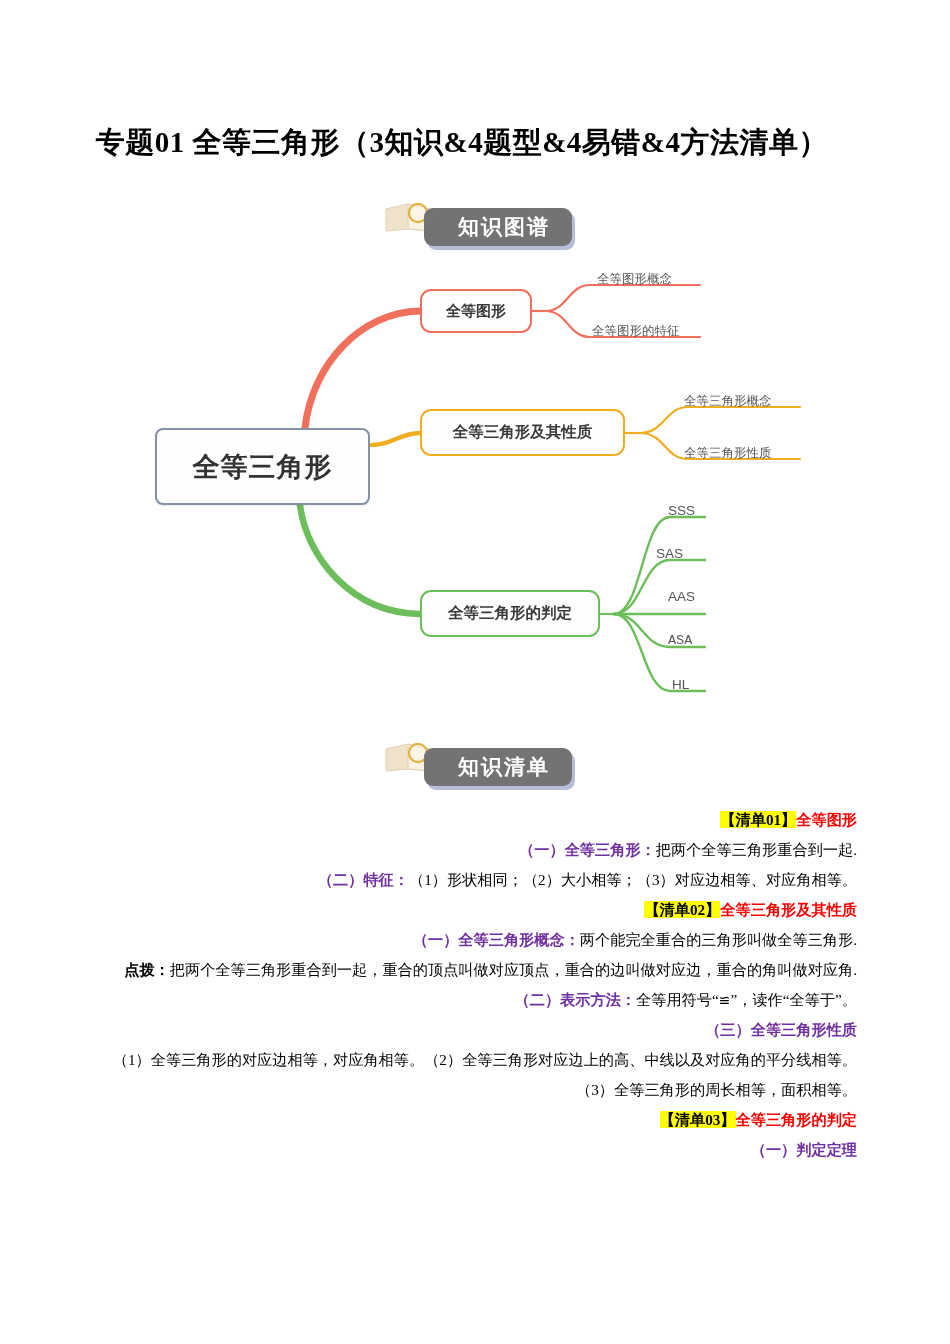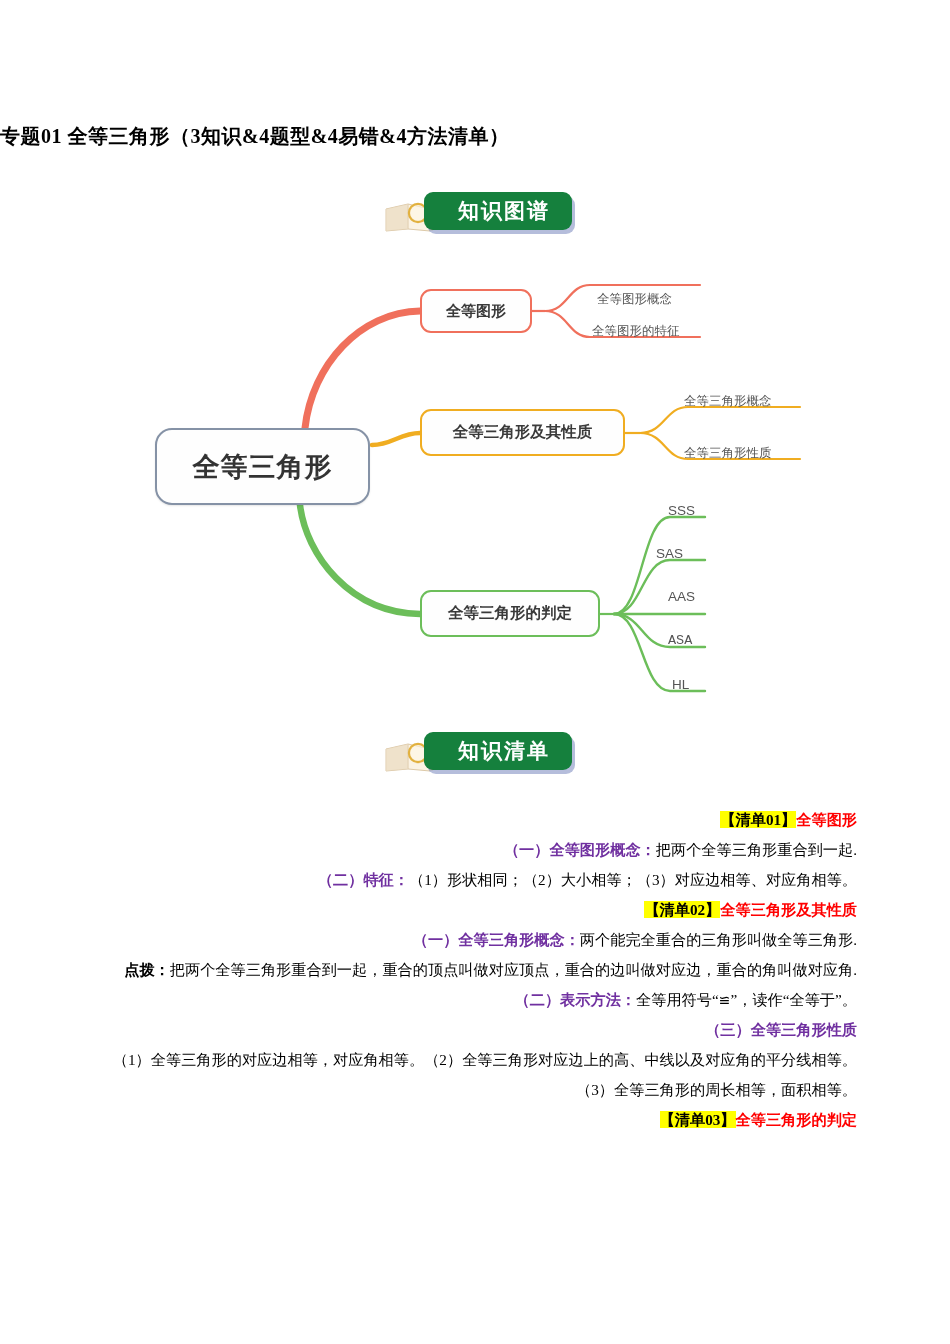--- a/index.html
+++ b/index.html
@@ -5,30 +5,30 @@
   html,body{margin:0;padding:0;}
   body{
     width:950px;height:1344px;background:#ffffff;
     font-family:"Liberation Serif","DejaVu Serif",serif;
     color:#000;overflow:hidden;position:relative;
   }
   .page{position:relative;width:950px;height:1344px;}
 
   
   .doc-title{
-    position:absolute;left:0;top:123px;width:828px;text-align:left;
+    position:absolute;left:0;top:123px;width:828px;text-align:right;
     font-family:"Liberation Serif","DejaVu Serif",serif;
-    font-weight:bold;font-size:20px;letter-spacing:.5px;color:#000;
+    font-weight:bold;font-size:29px;letter-spacing:.5px;color:#000;
   }
 
   
   .badge{position:absolute;height:46px;}
   .badge-pill{
-    position:absolute;left:42px;top:2px;height:38px;
-    background:#15803d;border-radius:9px 9px 9px 9px;
+    position:absolute;left:42px;top:18px;height:38px;
+    background:#737373;border-radius:9px 9px 9px 9px;
     box-shadow:3px 4px 0 rgba(120,135,190,.55);
     display:flex;align-items:center;justify-content:center;
     padding:0 22px 0 34px;
   }
   .badge-pill span{
     color:#fff;font-family:"Liberation Sans","DejaVu Sans",sans-serif;
     font-weight:bold;font-size:21px;letter-spacing:2px;
   }
   .badge-icon{position:absolute;left:0;top:8px;width:62px;height:36px;}
 
@@ -36,21 +36,21 @@
   .mindmap{position:absolute;left:0;top:255px;width:950px;height:460px;}
   .mm-svg{position:absolute;left:0;top:0;}
   .node{
     position:absolute;background:#fefefe;border-radius:11px;
     display:flex;align-items:center;justify-content:center;
     font-family:"Liberation Sans","DejaVu Sans",sans-serif;
     font-weight:bold;color:#3a3a3a;box-sizing:border-box;
   }
   .node-root{
     left:155px;top:173px;width:215px;height:77px;
-    border:2.5px solid #8592a6;border-radius:17px;
+    border:2.5px solid #8592a6;border-radius:8px;
     font-size:27px;letter-spacing:1px;color:#333;
     box-shadow:0 1px 2px rgba(0,0,0,.10);
   }
   .node-red{left:420px;top:34px;width:112px;height:44px;border:2.2px solid #f0705c;font-size:15px;}
   .node-yellow{left:420px;top:154px;width:205px;height:47px;border:2.2px solid #f0ad21;font-size:15.5px;}
   .node-green{left:420px;top:335px;width:180px;height:47px;border:2.2px solid #6cbe5a;font-size:15.5px;}
 
   .leaf{
     position:absolute;font-family:"Liberation Sans","DejaVu Sans",sans-serif;
     font-size:12.5px;color:#555;white-space:nowrap;
@@ -116,21 +116,21 @@
       <path d="M614,359 L705,359" fill="none" stroke="#6cbe5a" stroke-width="2.4" stroke-linecap="round"></path>
       <path d="M614,359 C642,359 642,392 670,392 L705,392" fill="none" stroke="#6cbe5a" stroke-width="2.4" stroke-linecap="round"></path>
       <path d="M614,359 C642,359 642,436 670,436 L705,436" fill="none" stroke="#6cbe5a" stroke-width="2.4" stroke-linecap="round"></path>
     </svg>
 
     <div class="node node-root">全等三角形</div>
     <div class="node node-red">全等图形</div>
     <div class="node node-yellow">全等三角形及其性质</div>
     <div class="node node-green">全等三角形的判定</div>
 
-    <div class="leaf" style="left:597px;top:16px;margin-top:20px;">全等图形概念</div>
+    <div class="leaf" style="left:597px;top:16px;">全等图形概念</div>
     <div class="leaf" style="left:592px;top:68px;">全等图形的特征</div>
 
     <div class="leaf" style="left:684px;top:138px;">全等三角形概念</div>
     <div class="leaf" style="left:684px;top:190px;">全等三角形性质</div>
 
     <div class="leaf leaf-en" style="left:668px;top:248px;">SSS</div>
     <div class="leaf leaf-en" style="left:656px;top:291px;">SAS</div>
     <div class="leaf leaf-en" style="left:668px;top:334px;">AAS</div>
     <div class="leaf leaf-en" style="left:668px;top:378px;font-family:Liberation Mono, monospace;">ASA</div>
     <div class="leaf leaf-en" style="left:672px;top:422px;">HL</div>
@@ -150,21 +150,21 @@
     </div>
   </div>
 
   <div class="body-text">
 
     <div class="line">
       <span class="hl">【清单01】</span><span class="red-t">全等图形</span>
     </div>
 
     <div class="line">
-      <span class="purple">（一）全等图形概念：</span><span>把两个全等三角形重合到一起.</span>
+      <span class="purple">（一）全等三角形：</span><span>把两个全等三角形重合到一起.</span>
     </div>
 
     <div class="line">
       <span class="purple">（二）特征：</span><span>（1）形状相同；（2）大小相等；（3）对应边相等、对应角相等。</span>
     </div>
 
     <div class="line">
       <span class="hl">【清单02】</span><span class="red-t">全等三角形及其性质</span>
     </div>
 
@@ -183,16 +183,19 @@
     <div class="line">
       <span class="purple">（三）全等三角形性质</span>
     </div>
 
     <div class="line wrap">（1）全等三角形的对应边相等，对应角相等。（2）全等三角形对应边上的高、中线以及对应角的平分线相等。（3）全等三角形的周长相等，面积相等。</div>
 
     <div class="line">
       <span class="hl">【清单03】</span><span class="red-t">全等三角形的判定</span>
     </div>
 
+    <div class="line">
+      <span class="purple">（一）判定定理</span>
+    </div>
 
   </div>
 
 </div>
 
 </body></html>

